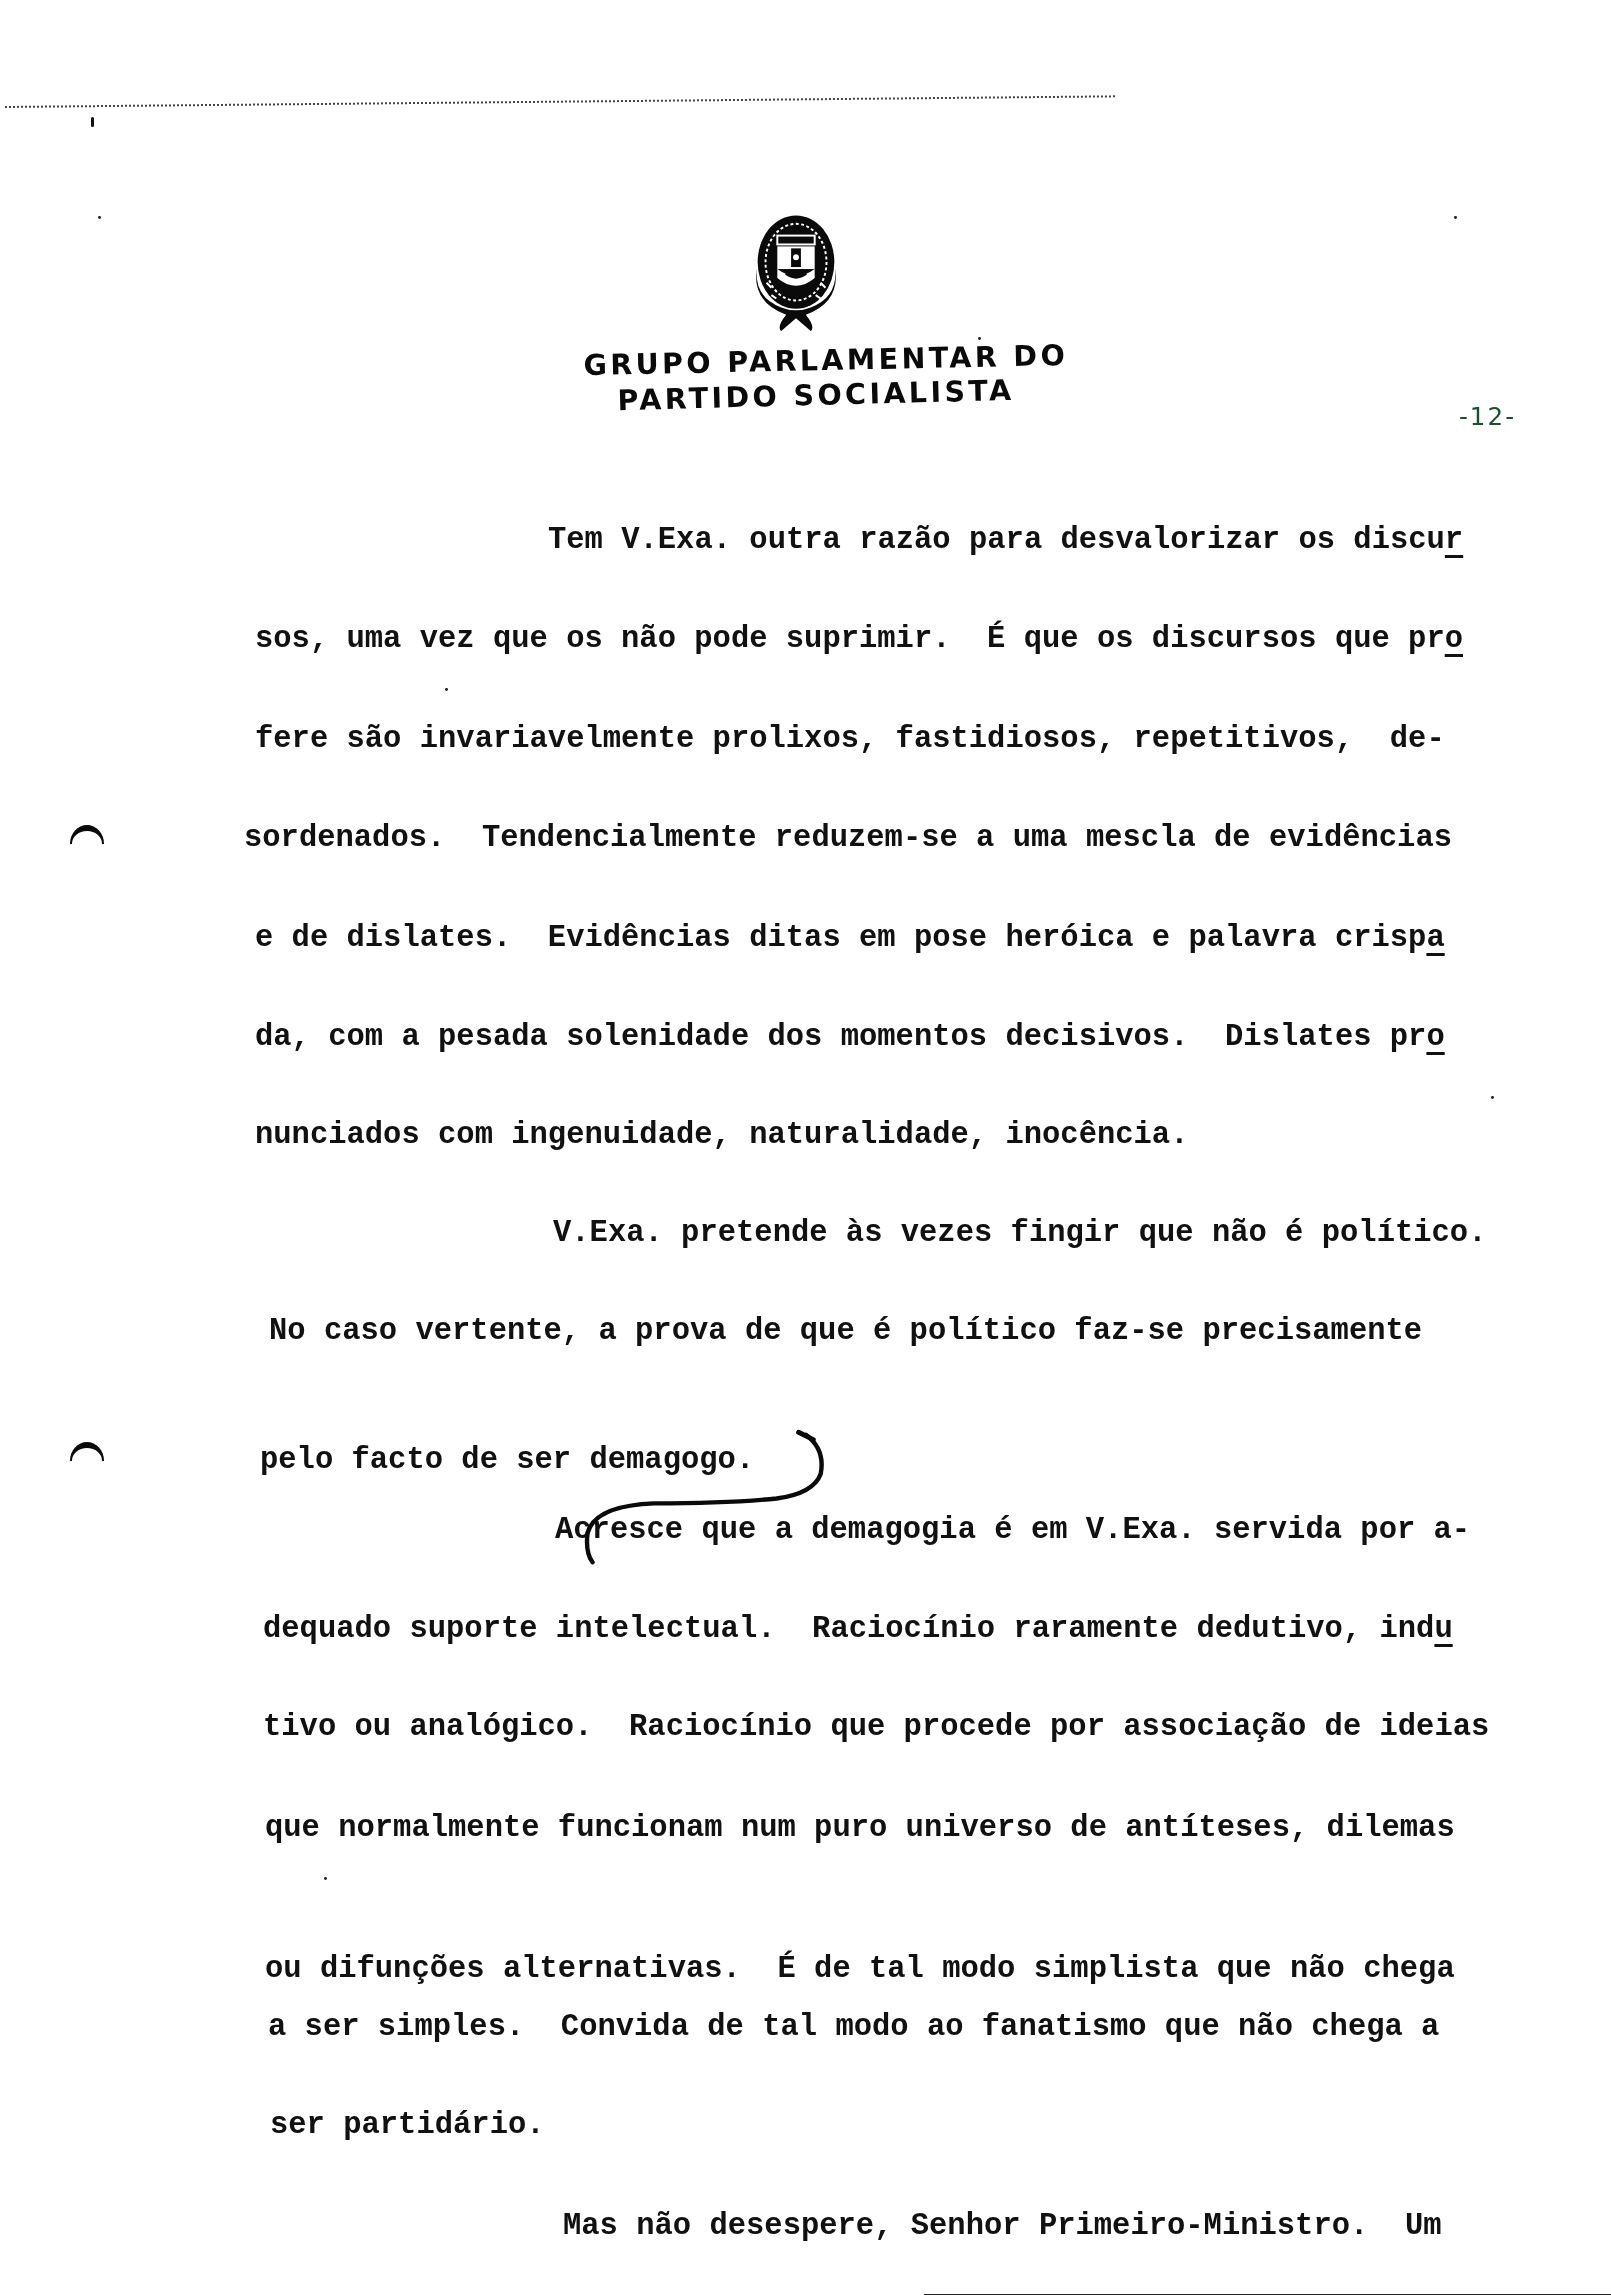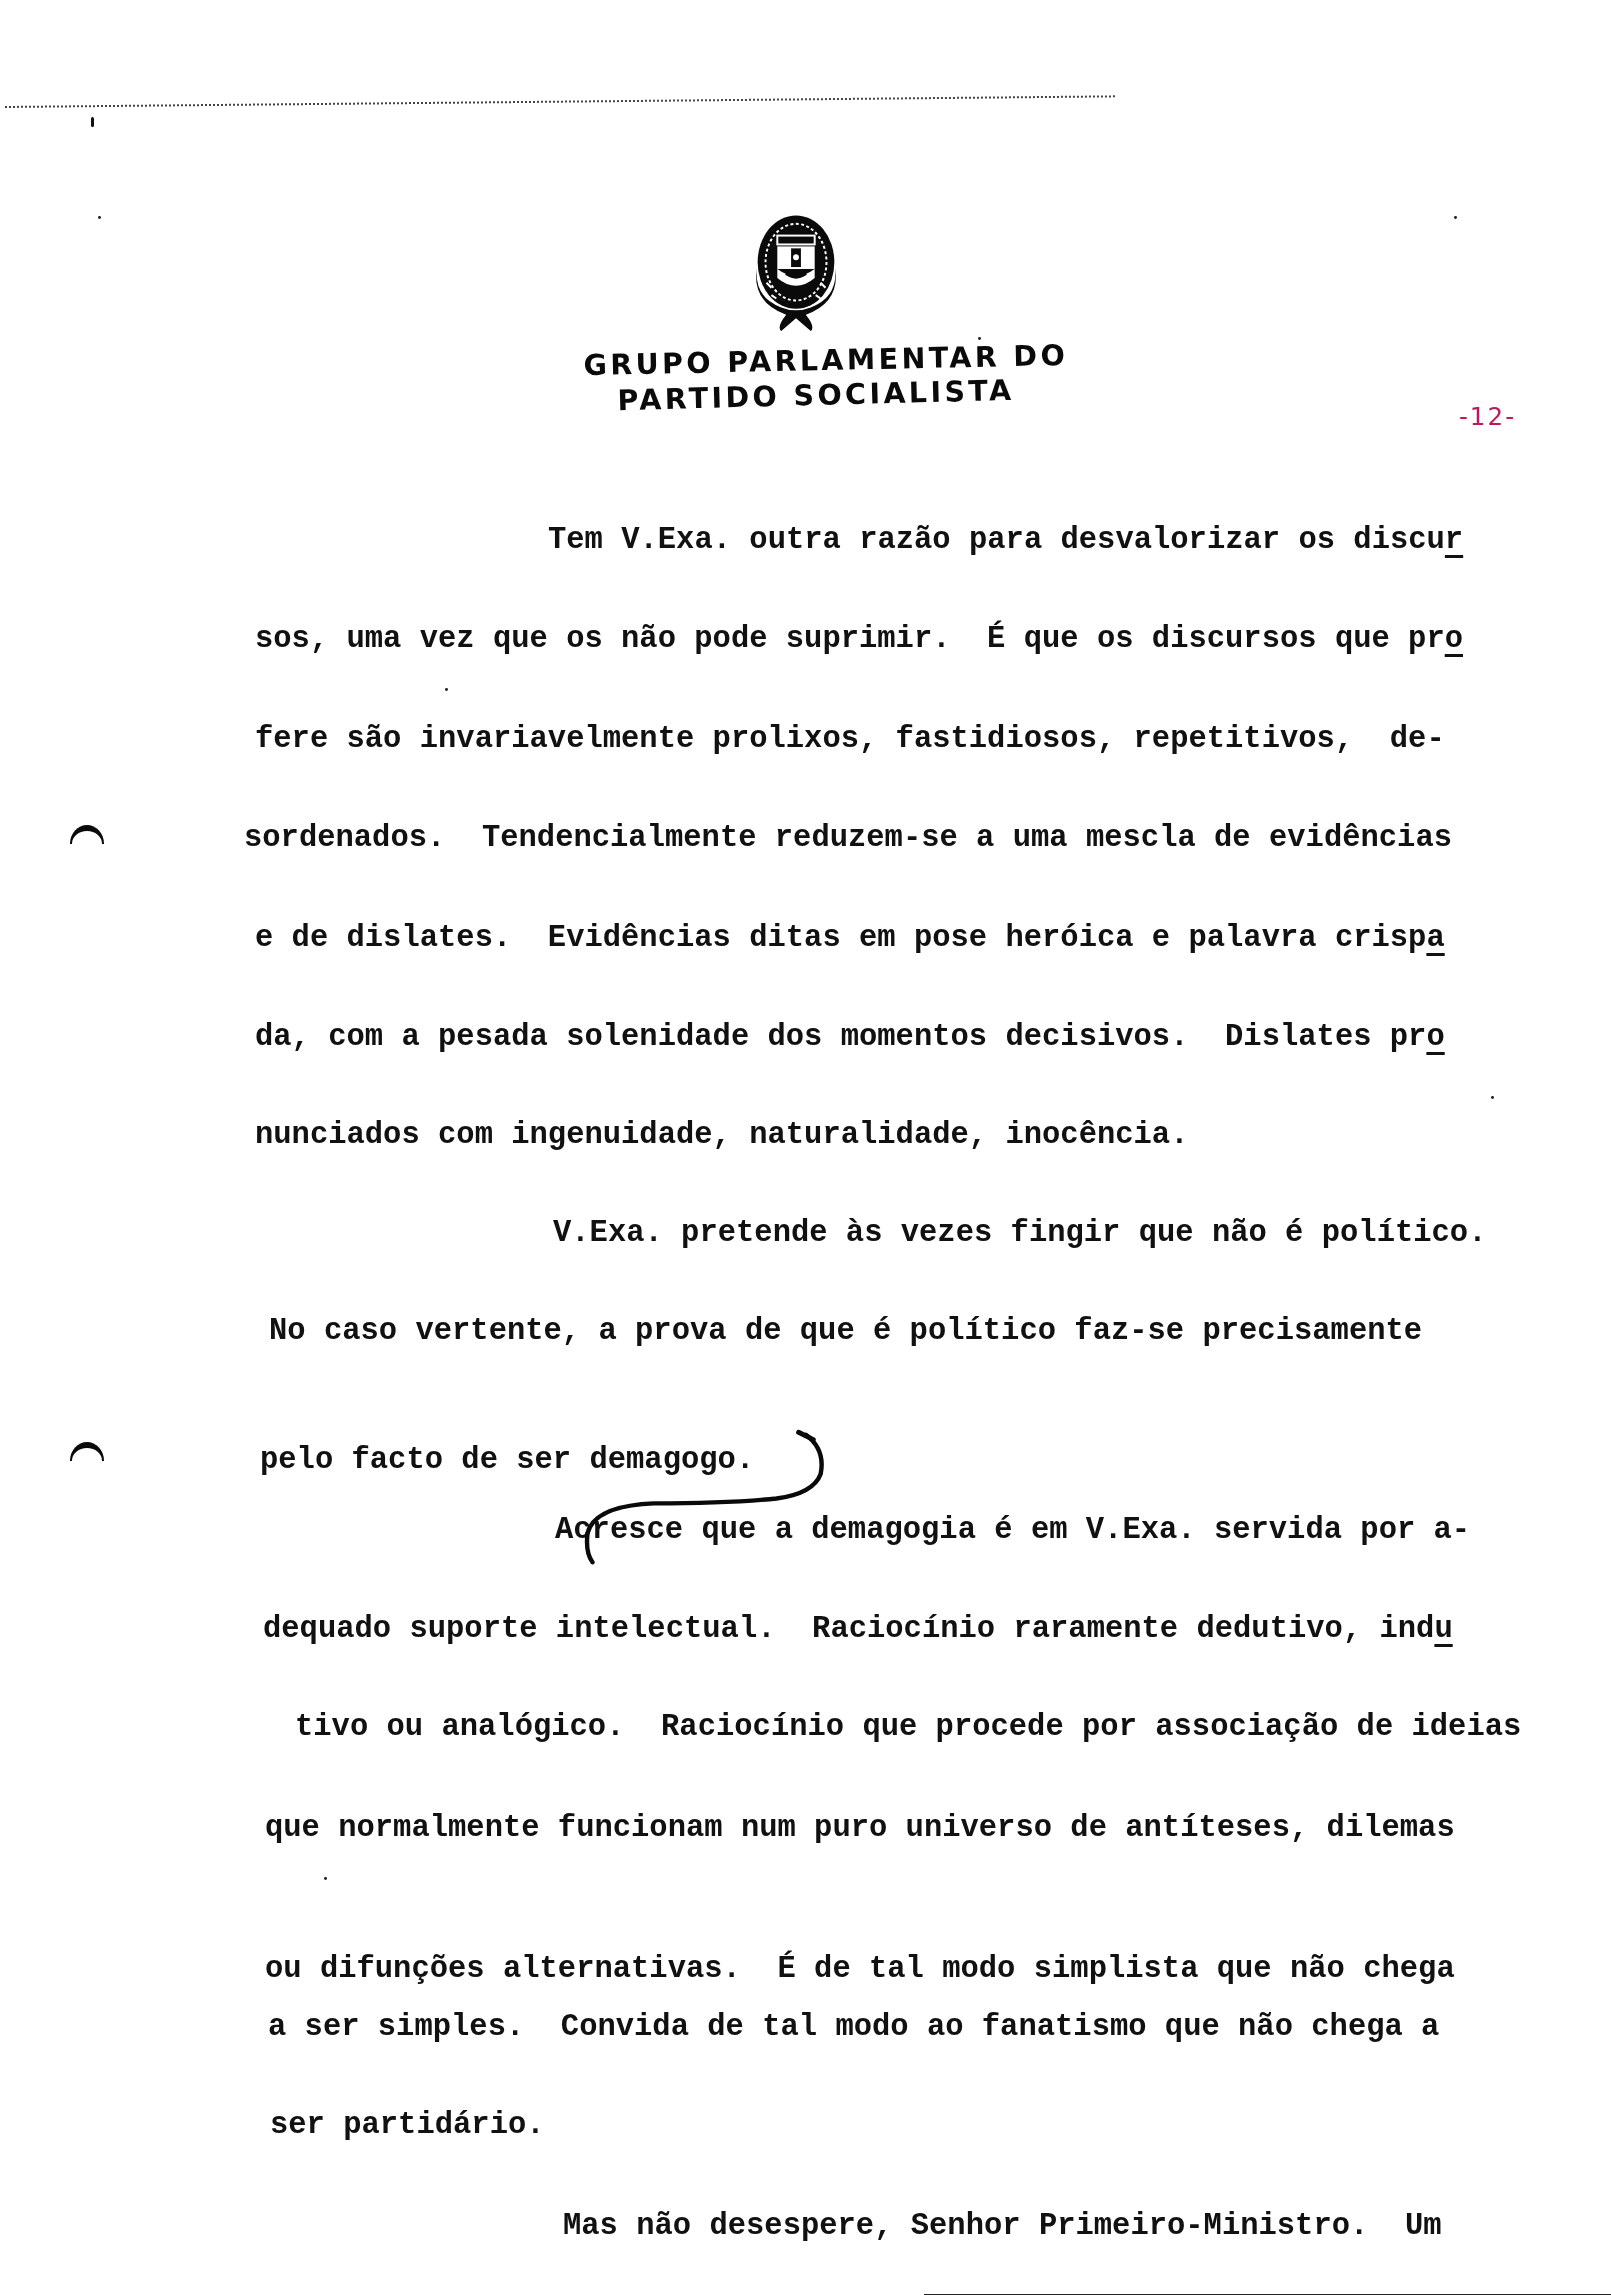--- a/index.html
+++ b/index.html
@@ -73,21 +73,21 @@
   .lh-2 { transform: translate(9.8px, 0px) rotate(-1.2deg); }
   .lh-3 { transform: translate(0px, 1px) rotate(-1.5deg); }
 
   .page-number {
     position: absolute;
     left: 1459px;
     top: 402px;
     font-family: "DejaVu Sans", sans-serif;
     font-size: 24.6px;
     letter-spacing: 2px;
-    color: #be185d;
+    color: #14532d;
   }
 
   
   .body-text {
     position: absolute;
     left: 0;
     top: 0;
     width: 1612px;
     font-family: "Liberation Mono", "DejaVu Sans Mono", monospace;
     font-weight: bold;
@@ -178,21 +178,21 @@
     <div class="tl" style="left:255px; top:722px;"><span>fere são invariavelmente prolixos, fastidiosos, repetitivos,  de-</span></div>
     <div class="tl" style="left:244px; top:821px;"><span>sordenados.  Tendencialmente reduzem-se a uma mescla de evidências</span></div>
     <div class="tl" style="left:255px; top:921px;"><span>e de dislates.  Evidências ditas em pose heróica e palavra crisp</span><span class="ul">a</span></div>
     <div class="tl" style="left:255px; top:1020px;"><span>da, com a pesada solenidade dos momentos decisivos.  Dislates pr</span><span class="ul">o</span></div>
     <div class="tl" style="left:255px; top:1118px;"><span>nunciados com ingenuidade, naturalidade, inocência.</span></div>
     <div class="tl" style="left:553px; top:1216px;"><span>V.Exa. pretende às vezes fingir que não é político.</span></div>
     <div class="tl" style="left:269px; top:1314px;"><span>No caso vertente, a prova de que é político faz-se precisamente</span></div>
     <div class="tl" style="left:260px; top:1415px;margin-top:28px;"><span>pelo facto de ser demagogo.</span></div>
     <div class="tl" style="left:555px; top:1513px;"><span>Acresce que a demagogia é em V.Exa. servida por a-</span></div>
     <div class="tl" style="left:263px; top:1612px;text-align:right;"><span>dequado suporte intelectual.  Raciocínio raramente dedutivo, ind</span><span class="ul">u</span></div>
-    <div class="tl" style="left:263px; top:1710px;margin-left:32px;"><span>tivo ou analógico.  Raciocínio que procede por associação de ideias</span></div>
+    <div class="tl" style="left:263px; top:1710px;"><span>tivo ou analógico.  Raciocínio que procede por associação de ideias</span></div>
     <div class="tl" style="left:265px; top:1811px;"><span>que normalmente funcionam num puro universo de antíteses, dilemas</span></div>
     <div class="tl" style="left:265px; top:1952px;"><span>ou difunções alternativas.  É de tal modo simplista que não chega</span></div>
     <div class="tl" style="left:268px; top:2010px;"><span>a ser simples.  Convida de tal modo ao fanatismo que não chega a</span></div>
     <div class="tl" style="left:270px; top:2108px;"><span>ser partidário.</span></div>
     <div class="tl" style="left:563px; top:2209px;"><span>Mas não desespere, Senhor Primeiro-Ministro.  Um</span></div>
   </div>
 
   <svg class="connector" viewBox="0 0 680 320">
     <path d="M560 30 Q600 60 590 110 Q575 150 500 160 Q400 170 250 170 Q130 175 115 230 Q110 270 125 290" fill="none" stroke="#0a0a0a" stroke-width="9" stroke-linecap="round"></path>
     <path d="M545 25 L575 40" stroke="#0a0a0a" stroke-width="10" stroke-linecap="round"></path>

